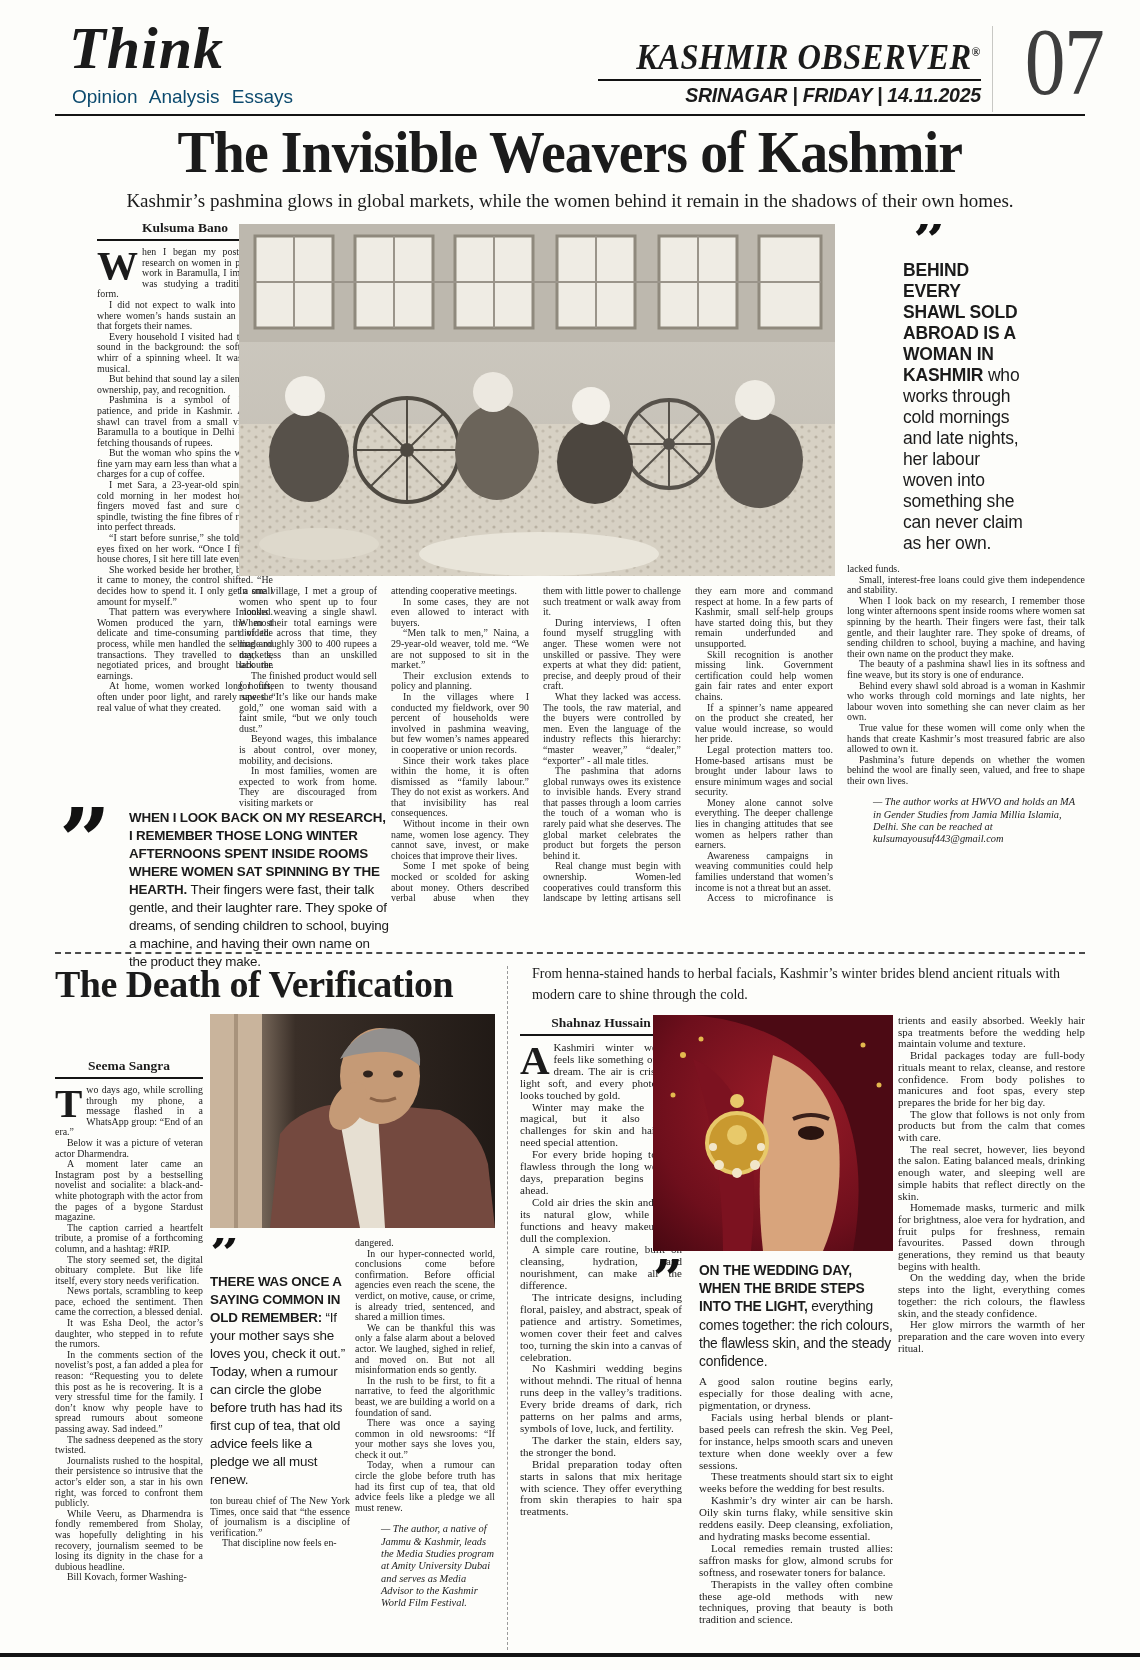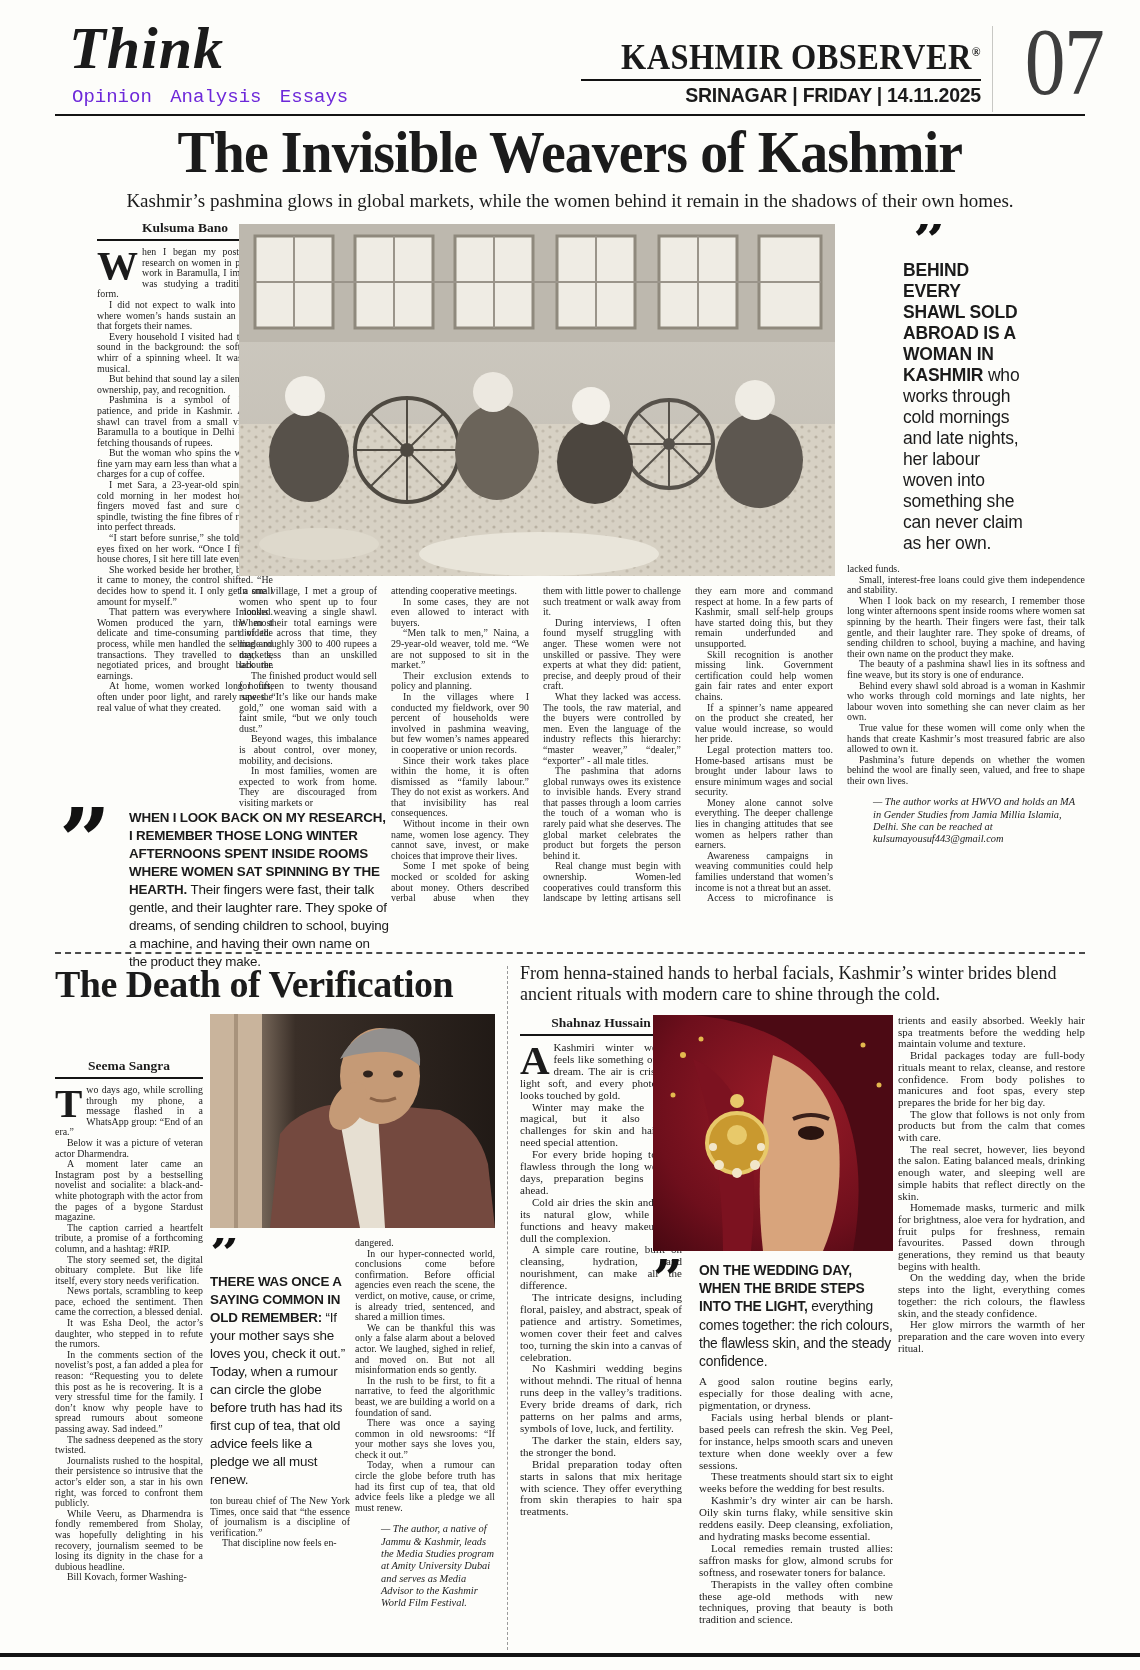--- a/index.html
+++ b/index.html
@@ -5,22 +5,22 @@
   html,body { margin:0; padding:0; }
   body { width:1140px; background:#ffffff; }
   .page {
     position:relative; width:1140px; height:1670px;
     background:#fdfdfa; color:#1b1b1b; overflow:hidden;
     font-family:"Liberation Serif", serif;
   }
   
   .hdr { position:absolute; left:55px; top:28px; width:1030px; height:84px;margin-left:8px; }
   .think-title { position:absolute; left:6px; top:-14px; font-size:60px; font-style:italic; font-weight:700; letter-spacing:1px; }
-  .think-tagline { position:absolute; left:9px; top:58px; font-family:Liberation Mono, monospace; font-size:19px; word-spacing:7px; color:#6d28d9; }
-  .mast-block { position:absolute; right:112px; top:8px; text-align:right; }
+  .think-tagline { position:absolute; left:9px; top:58px; font-family:Liberation Sans, sans-serif; font-size:19px; word-spacing:7px; color:#0c4a6e; }
+  .mast-block { position:absolute; right:112px; top:8px; text-align:right;font-style:italic; }
   .masthead { font-size:36px; font-weight:700; white-space:nowrap; display:inline-block; transform:scaleX(0.9); transform-origin:100% 50%; letter-spacing:0.5px; }
   .masthead sup { font-size:13px; vertical-align:super; }
   .mast-rule { height:2px; background:#121212; margin:1px 0 2px; }
   .dateline { font-family:"Liberation Sans", sans-serif; font-weight:700; font-size:21px; white-space:nowrap; display:inline-block; transform:scaleX(0.93); transform-origin:100% 50%; letter-spacing:-0.3px; }
   .hdr-vrule { position:absolute; right:100px; top:-2px; width:1px; height:86px; background:#c8c8c4; }
   .pageno { position:absolute; right:-10px; top:-22px; font-size:96px; font-weight:400; color:#3e3e3e; transform:scaleX(0.85); transform-origin:100% 0; letter-spacing:-2px; }
   .hdr-rule { position:absolute; left:55px; width:1030px; top:114px; height:2px; background:#141414; }
 
   
   .lead-headline { position:absolute; left:0; top:120px; width:100%; text-align:center; font-weight:700; font-size:60px; line-height:64px; }
@@ -77,21 +77,21 @@
   .v-photo { left:155px; top:0; width:285px; height:214px; }
   .v-col2 { left:155px; top:224px; width:140px; height:376px; }
   .v-col3 { left:300px; top:224px; width:140px; height:376px; }
   .vq .pqmark { font-size:52px; height:34px; }
   .vq .pq-bold, .vq .pq-rest { font-size:13.4px; line-height:15.6px; }
   .vq { margin-bottom:8px; }
 
   
   .b-block { position:absolute; left:520px; top:958px; width:565px; height:692px; }
   .b-headline { font-size:44px; font-weight:700; line-height:46px; letter-spacing:-0.5px; }
-  .b-subhead { font-size:18px; line-height:21px; margin-top:5px; }
+  .b-subhead { font-size:14px; line-height:21px; margin-top:5px;margin-left:12px; }
   .b-body { position:relative; margin-top:10px; height:616px; }
   .b-col { overflow:hidden; }
   .b-col p { margin:0; font-size:11px; line-height:11.9px; text-align:justify; text-indent:12px; }
   .b-col p:first-child { text-indent:0; }
   .b-col1 { left:0; top:0; width:162px; height:616px; }
   .b-mid { left:133px; top:0; width:240px; height:616px; }
   .b-photo { width:240px; height:236px; }
   .bq { position:relative; padding-left:46px; margin:10px 0 6px; min-height:60px; }
   .bq .pqmark { position:absolute; left:0; top:2px; font-size:52px; height:34px; }
   .bq .pq-bold, .bq .pq-rest { font-size:13.8px; line-height:16.2px; }

